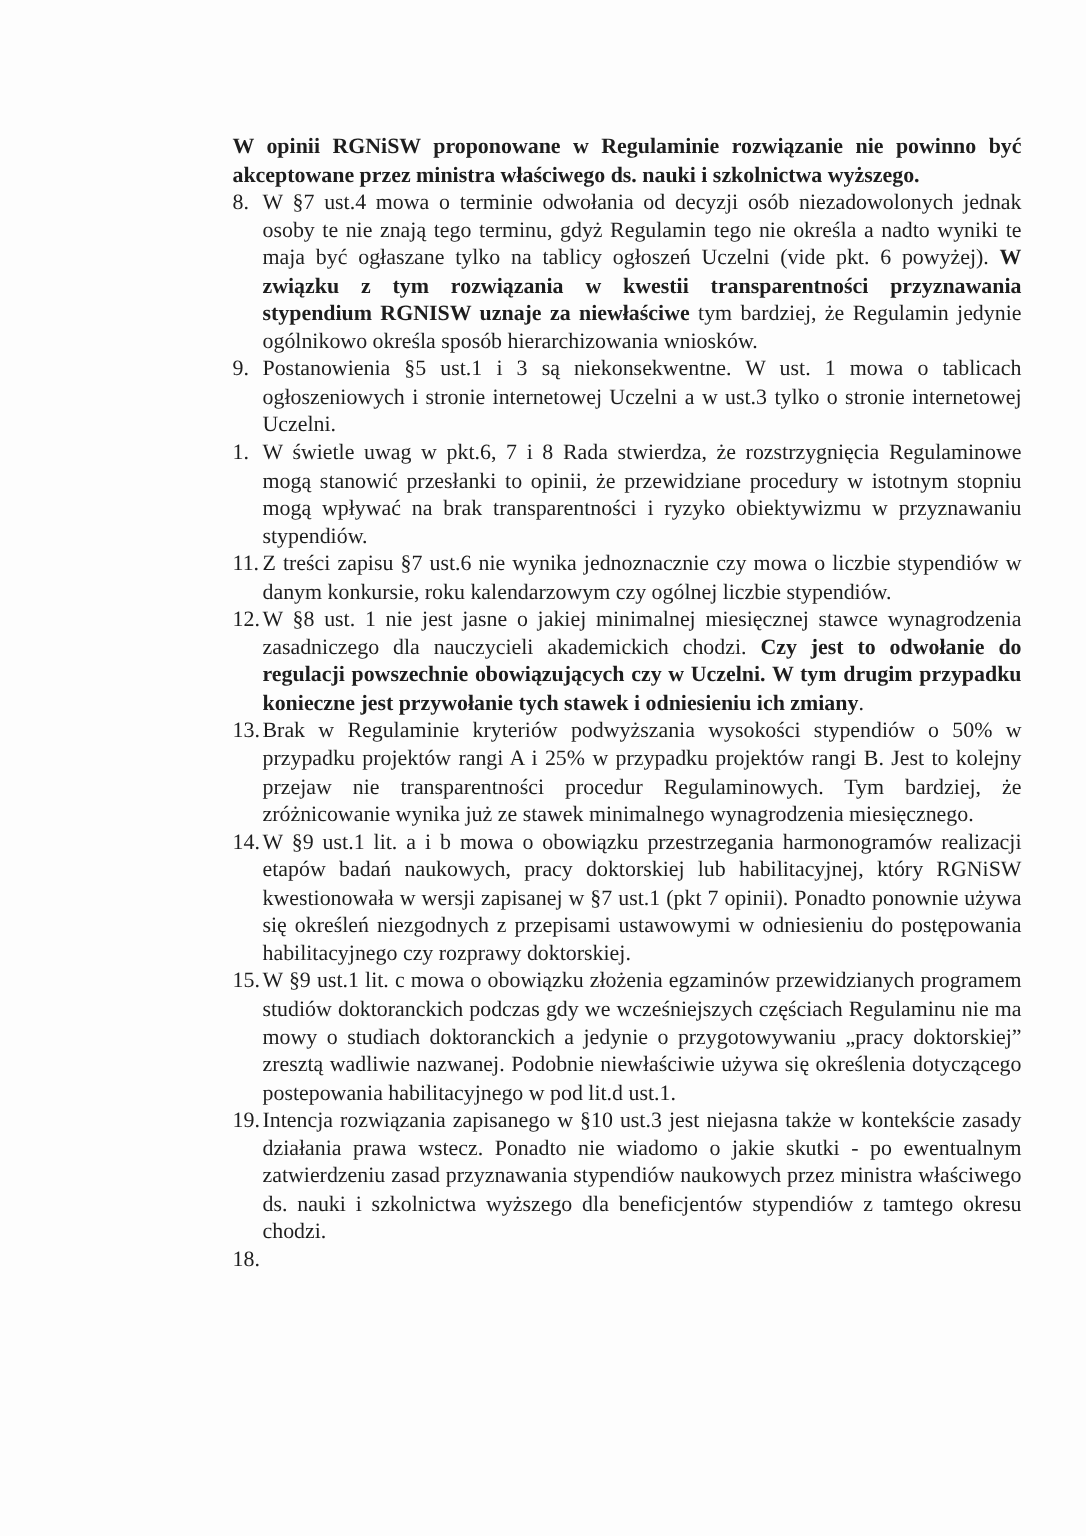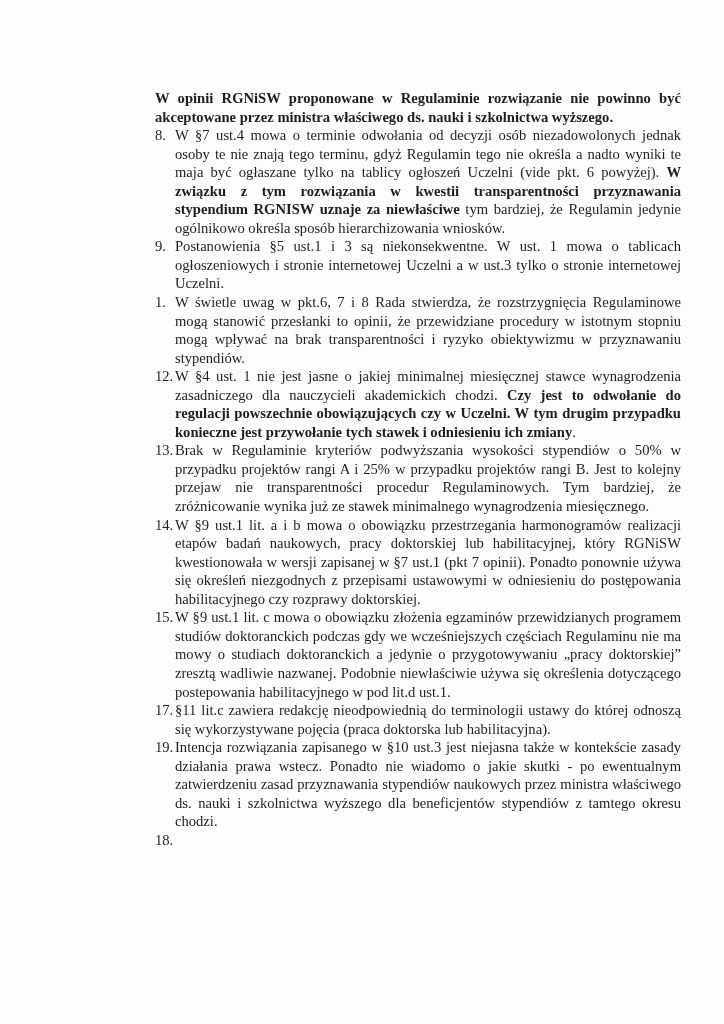--- a/index.html
+++ b/index.html
@@ -44,21 +44,21 @@
 </style>
 </head>
 <body>
 
 <div class="page">
   <p class="intro" style="margin:0">W opinii RGNiSW proponowane w Regulaminie rozwiązanie nie powinno być akceptowane przez ministra właściwego ds. nauki i szkolnictwa wyższego.</p>
   <ol class="items" id="items">
       <li><span class="num">8.</span><span>W §7 ust.4 mowa o terminie odwołania od decyzji osób niezadowolonych jednak osoby te nie znają tego terminu, gdyż Regulamin tego nie określa a nadto wyniki te maja być ogłaszane tylko na tablicy ogłoszeń Uczelni (vide pkt. 6 powyżej). </span><span class="b">W związku z tym rozwiązania w kwestii transparentności przyznawania stypendium RGNISW uznaje za niewłaściwe</span><span> tym bardziej, że Regulamin jedynie ogólnikowo określa sposób hierarchizowania wniosków.</span></li>
       <li><span class="num">9.</span><span>Postanowienia §5 ust.1 i 3 są niekonsekwentne. W ust. 1 mowa o tablicach ogłoszeniowych i stronie internetowej Uczelni a w ust.3 tylko o stronie internetowej Uczelni.</span></li>
       <li><span class="num">1.</span><span>W świetle uwag w pkt.6, 7 i 8 Rada stwierdza, że rozstrzygnięcia Regulaminowe mogą stanowić przesłanki to opinii, że przewidziane procedury w istotnym stopniu mogą wpływać na brak transparentności i ryzyko obiektywizmu w przyznawaniu stypendiów.</span></li>
-      <li><span class="num">12.</span><span>W §4 ust. 1 nie jest jasne o jakiej minimalnej miesięcznej stawce wynagrodzenia zasadniczego dla nauczycieli akademickich chodzi. </span><span class="b">Czy jest to odwołanie do regulacji powszechnie obowiązujących czy w Uczelni. W tym drugim przypadku konieczne jest przywołanie tych stawek i odniesieniu ich zmiany</span><span>.</span></li>
+      <li><span class="num">11.</span><span>Z treści zapisu §7 ust.6 nie wynika jednoznacznie czy mowa o liczbie stypendiów w danym konkursie, roku kalendarzowym czy ogólnej liczbie stypendiów.</span></li>
+      <li><span class="num">12.</span><span>W §8 ust. 1 nie jest jasne o jakiej minimalnej miesięcznej stawce wynagrodzenia zasadniczego dla nauczycieli akademickich chodzi. </span><span class="b">Czy jest to odwołanie do regulacji powszechnie obowiązujących czy w Uczelni. W tym drugim przypadku konieczne jest przywołanie tych stawek i odniesieniu ich zmiany</span><span>.</span></li>
       <li><span class="num">13.</span><span>Brak w Regulaminie kryteriów podwyższania wysokości stypendiów o 50% w przypadku projektów rangi A i 25% w przypadku projektów rangi B. Jest to kolejny przejaw nie transparentności procedur Regulaminowych. Tym bardziej, że zróżnicowanie wynika już ze stawek minimalnego wynagrodzenia miesięcznego.</span></li>
       <li><span class="num">14.</span><span>W §9 ust.1 lit. a i b mowa o obowiązku przestrzegania harmonogramów realizacji etapów badań naukowych, pracy doktorskiej lub habilitacyjnej, który RGNiSW kwestionowała w wersji zapisanej w §7 ust.1 (pkt 7 opinii). Ponadto ponownie używa się określeń niezgodnych z przepisami ustawowymi w odniesieniu do postępowania habilitacyjnego czy rozprawy doktorskiej.</span></li>
       <li><span class="num">15.</span><span>W §9 ust.1 lit. c mowa o obowiązku złożenia egzaminów przewidzianych programem studiów doktoranckich podczas gdy we wcześniejszych częściach Regulaminu nie ma mowy o studiach doktoranckich a jedynie o przygotowywaniu „pracy doktorskiej” zresztą wadliwie nazwanej. Podobnie niewłaściwie używa się określenia dotyczącego postepowania habilitacyjnego w pod lit.d ust.1.</span></li>
-      <li><span class="num">17.</span><span>§11 lit.c zawiera redakcję nieodpowiednią do terminologii ustawy do której odnoszą się wykorzystywane pojęcia (praca doktorska lub habilitacyjna).</span></li>
       <li><span class="num">19.</span><span>Intencja rozwiązania zapisanego w §10 ust.3 jest niejasna także w kontekście zasady działania prawa wstecz. Ponadto nie wiadomo o jakie skutki - po ewentualnym zatwierdzeniu zasad przyznawania stypendiów naukowych przez ministra właściwego ds. nauki i szkolnictwa wyższego dla beneficjentów stypendiów z tamtego okresu chodzi.</span></li>
       <li><span class="num">18.</span></li>
     </ol>
 </div>
 
 </body></html>

